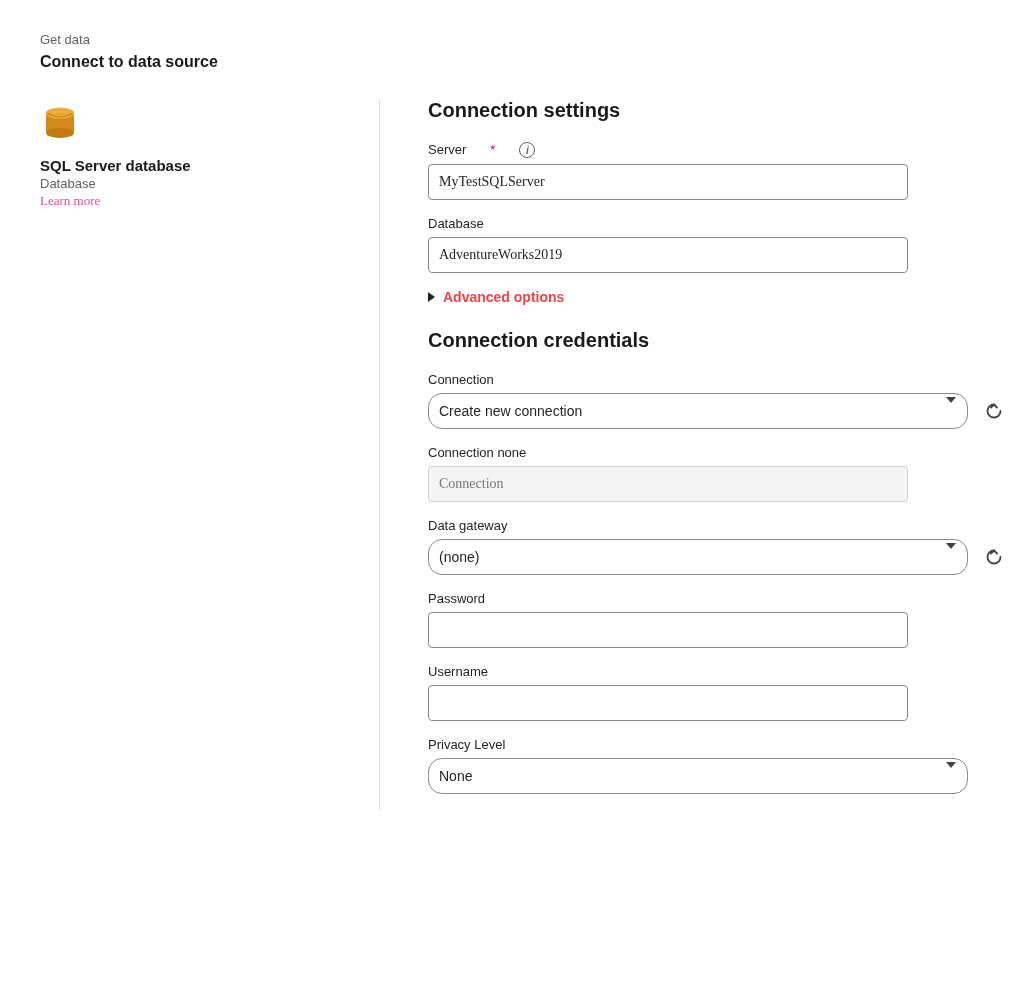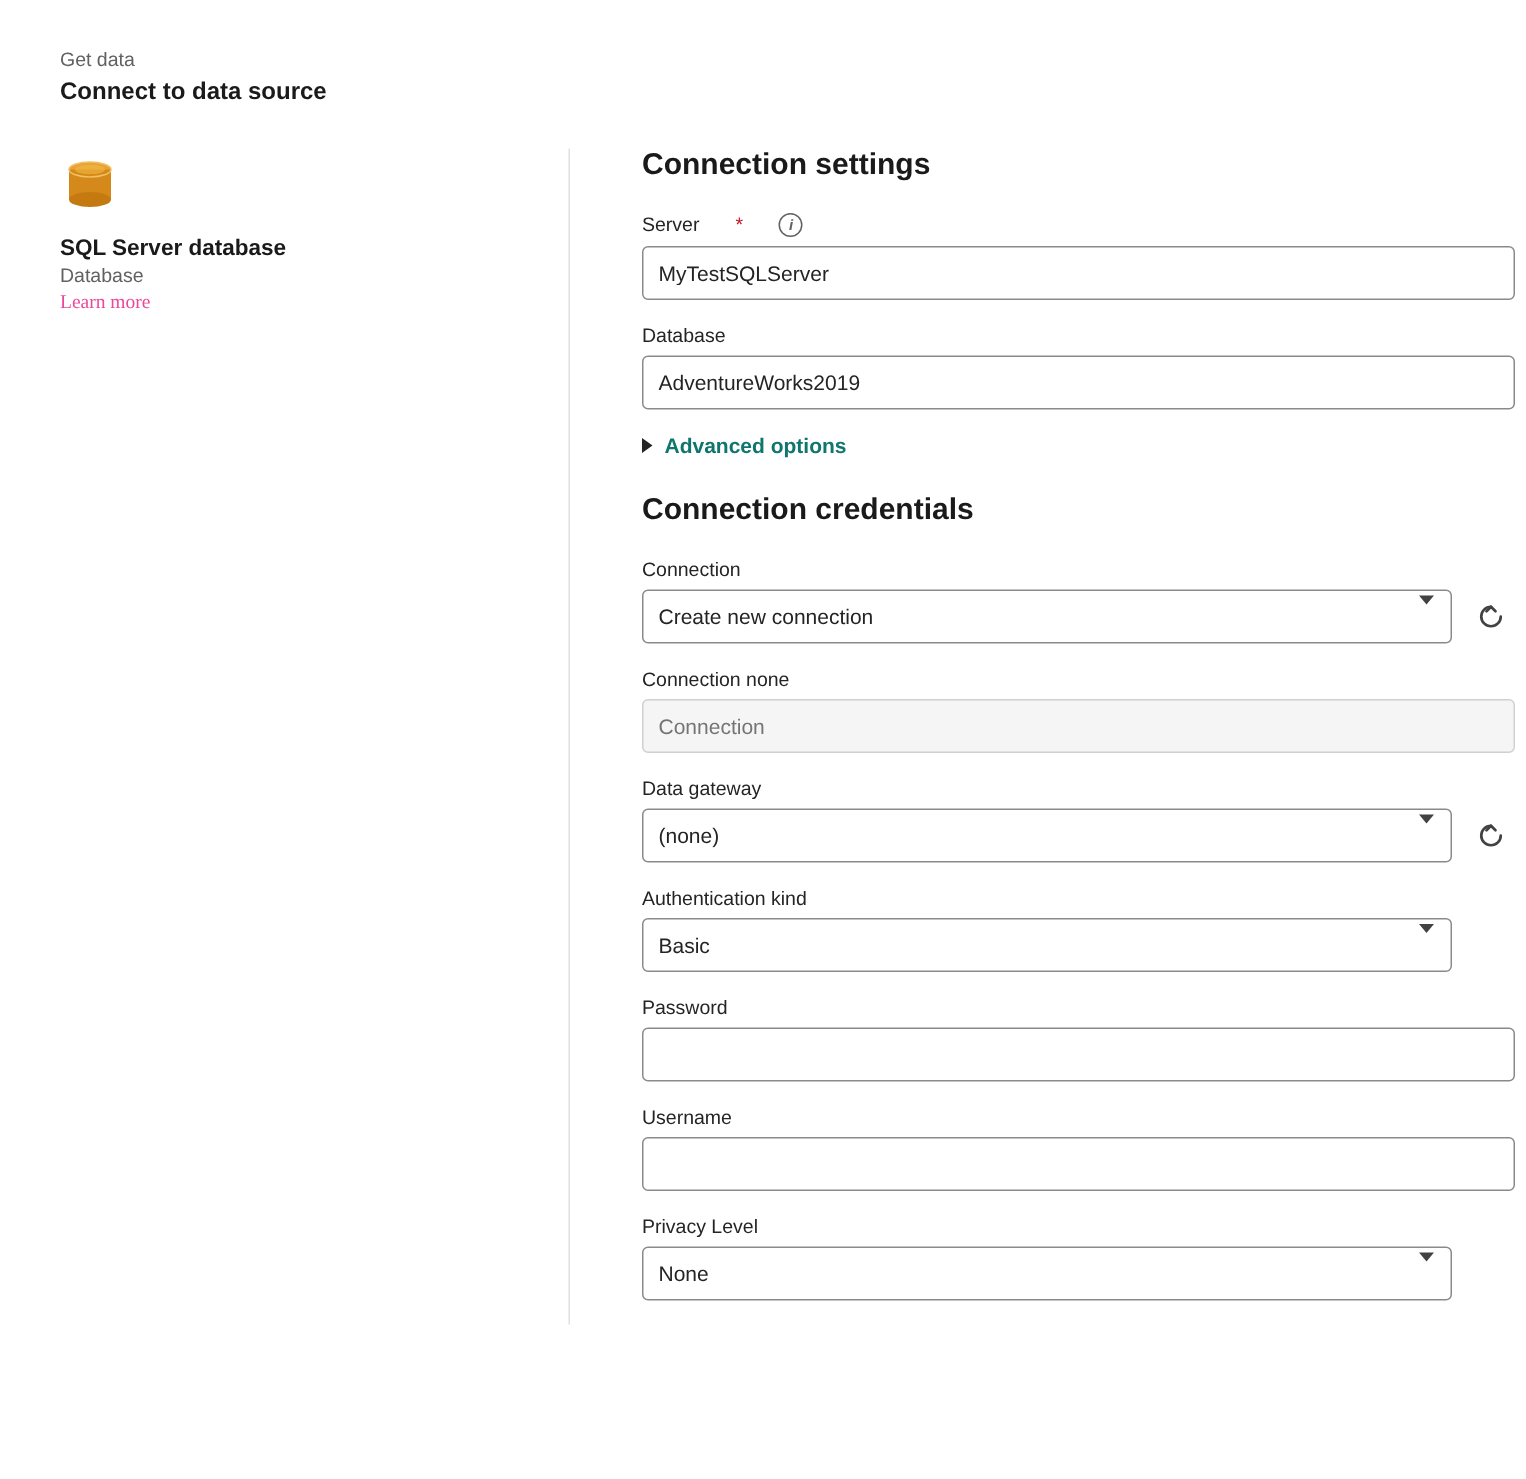--- a/index.html
+++ b/index.html
@@ -103,29 +103,30 @@
       height: 16px;
       border-radius: 50%;
       border: 1.5px solid #616161;
       font-size: 10px;
       color: #616161;
       cursor: pointer;
       font-style: italic;
       font-weight: 600;
     }
     .form-input {
-      width: 582px;
+      width: 480px;
       height: 36px;
       border: 1px solid #8a8a8a;
       border-radius: 4px;
       padding: 14px 10px;
       font-size: 14px;
       color: #242424;
       background: #ffffff;
       outline: none;
+      font-family: Liberation Serif, serif;
     }
     .form-input.disabled {
       background: #f5f5f5;
       color: #a0a0a0;
       border-color: #d0d0d0;
     }
     .advanced-options {
       display: flex;
       align-items: center;
       gap: 8px;
@@ -137,39 +138,39 @@
       display: inline-block;
       width: 0;
       height: 0;
       border-top: 5px solid transparent;
       border-bottom: 5px solid transparent;
       border-left: 7px solid #242424;
     }
     .advanced-options-label {
       font-size: 14px;
       font-weight: 600;
-      color: #0f766e;
+      color: #ef4444;
     }
     .section-divider {
       margin-bottom: 12px;
     }
     .select-wrapper {
       position: relative;
       width: 540px;
     }
     .select-with-refresh {
       display: flex;
       align-items: center;
       gap: 10px;
     }
     .form-select {
       width: 540px;
       height: 36px;
       border: 1px solid #8a8a8a;
-      border-radius: 4px;
+      border-radius: 14px;
       padding: 0 36px 0 10px;
       font-size: 14px;
       color: #242424;
       background: #ffffff;
       appearance: none;
       -webkit-appearance: none;
       outline: none;
       cursor: pointer;
     }
     .select-chevron {
@@ -307,35 +308,20 @@
           </div>
           <button class="refresh-btn" title="Refresh">
             <svg width="18" height="18" viewBox="0 0 18 18" fill="none" xmlns="http://www.w3.org/2000/svg">
               <path d="M15.5 9A6.5 6.5 0 1 1 9 2.5" stroke="#424242" stroke-width="1.8" stroke-linecap="round" fill="none"></path>
               <path d="M9 2.5 L12 5.5 M9 2.5 L6 5.5" stroke="#424242" stroke-width="1.8" stroke-linecap="round" stroke-linejoin="round" fill="none"></path>
             </svg>
           </button>
         </div>
       </div>
 
-      <div class="form-group">
-        <div class="form-label">
-          <span>Authentication kind</span>
-        </div>
-        <div class="select-wrapper">
-          <select class="form-select">
-            <option>Basic</option>
-            <option>Windows</option>
-            <option>OAuth2</option>
-          </select>
-          <span class="select-chevron">
-            <span class="select-chevron-icon"></span>
-          </span>
-        </div>
-      </div>
 
       <div class="form-group">
         <div class="form-label">
           <span>Password</span>
         </div>
         <input type="password" class="form-input" value="" style="">
       </div>
 
       <div class="form-group">
         <div class="form-label">

